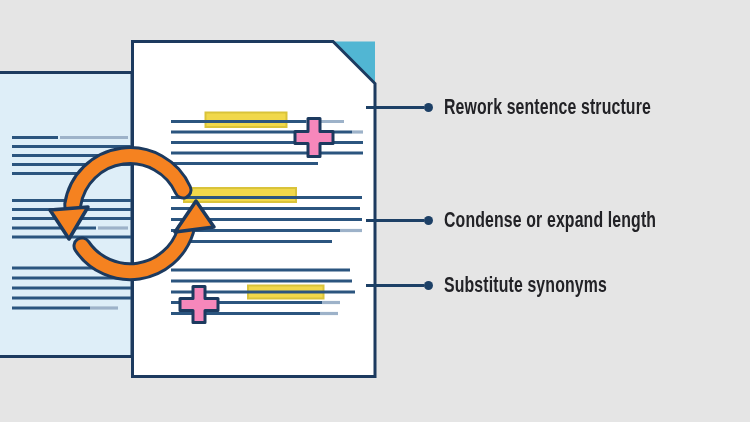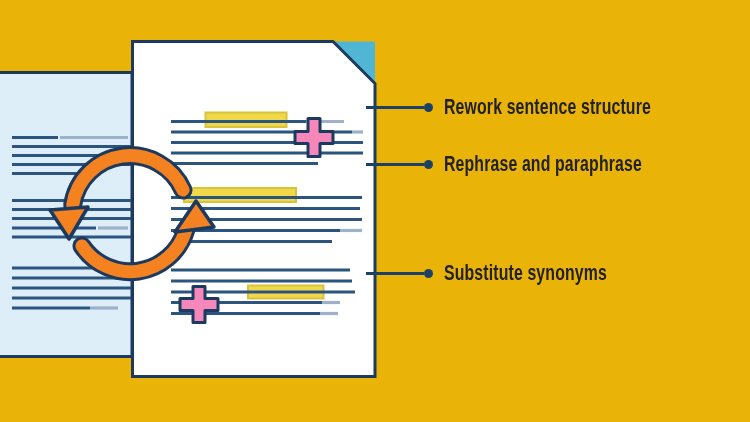--- a/index.html
+++ b/index.html
@@ -1,20 +1,20 @@
 <!DOCTYPE html>
 <html><head>
 <meta charset="utf-8">
 <style>
   html,body { margin:0; padding:0; }
   body { font-family:"Liberation Sans", sans-serif; }
   #stage {
     position:relative;
     width:750px; height:422px;
-    background:#eab308;
+    background:#e5e5e5;
     overflow:hidden;
   }
   #art { position:absolute; left:0; top:0; }
   .callout {
     position:absolute;
     left:366px;
     height:30px;
     display:flex;
     align-items:center;
   }
@@ -128,24 +128,24 @@
       <polygon points="50,210 88,207 69,239" fill="#f58220" stroke="#1c3a5f" stroke-width="3.5" stroke-linejoin="round"></polygon>
       <polygon points="175,232 214,227 196,201" fill="#f58220" stroke="#1c3a5f" stroke-width="3.5" stroke-linejoin="round"></polygon>
     </g>
   </svg>
 
   <div class="callout" style="top:92px">
     <div class="connector"></div>
     <div class="dot"></div>
     <span class="label">Rework sentence structure</span>
   </div>
-  <div class="callout" style="top:149px">
+  <div class="callout" style="top:205px">
     <div class="connector"></div>
     <div class="dot"></div>
-    <span class="label">Rephrase and paraphrase</span>
+    <span class="label">Condense or expand length</span>
   </div>
-  <div class="callout" style="top:258px">
+  <div class="callout" style="top:270px">
     <div class="connector"></div>
     <div class="dot"></div>
     <span class="label">Substitute synonyms</span>
   </div>
 
 </div>
 
 </body></html>

